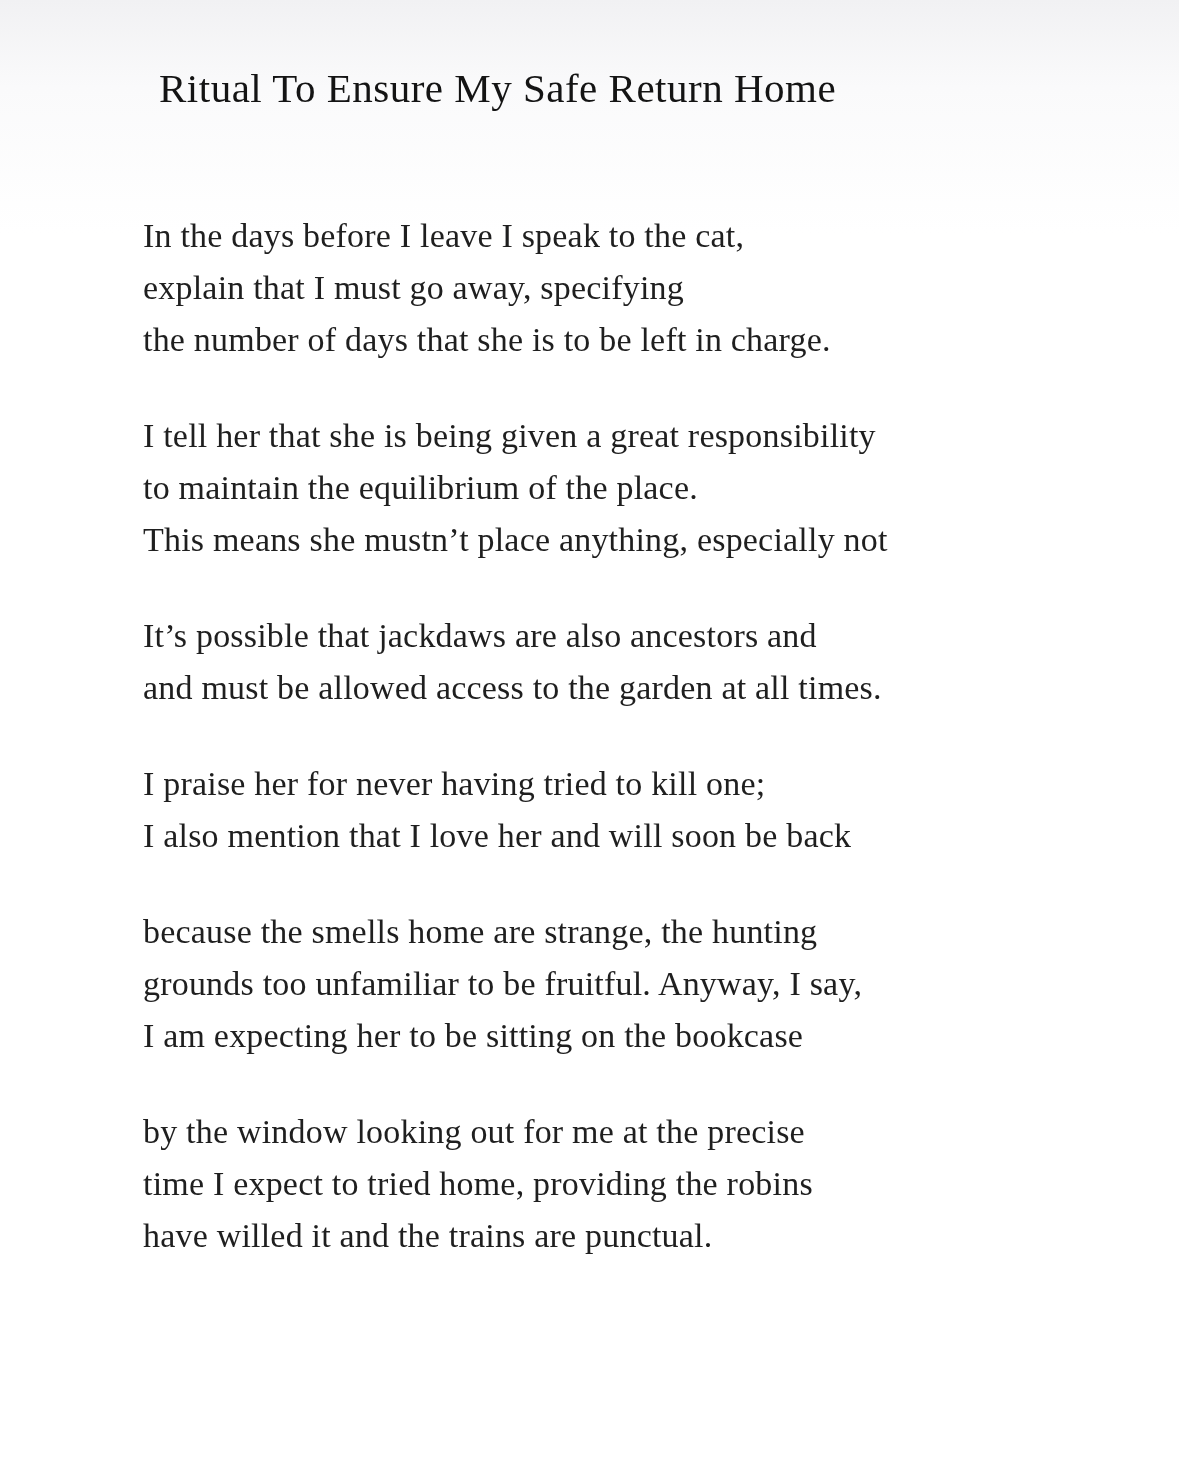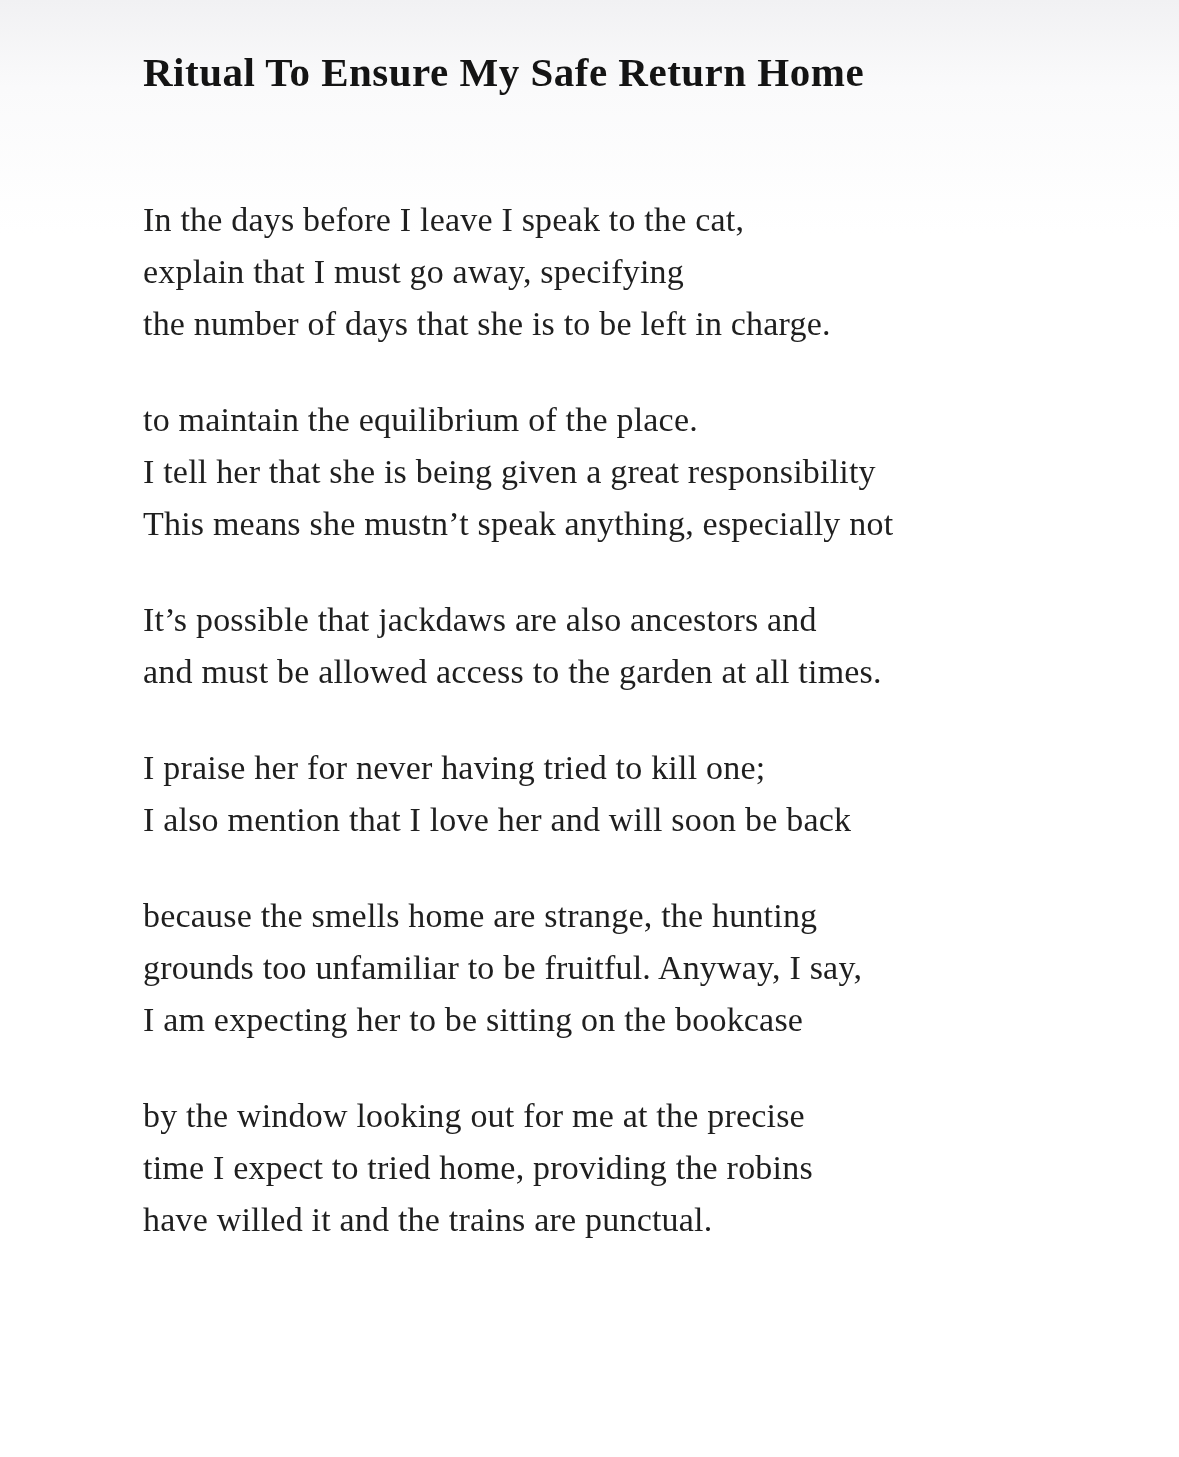--- a/index.html
+++ b/index.html
@@ -12,23 +12,23 @@
     height: 1457px;
     box-sizing: border-box;
     padding: 48px 60px 0 143px;
     background:
       linear-gradient(180deg, #f1f1f3 0%, #fafafb 6%, #ffffff 16%, #ffffff 100%);
     font-family: "Liberation Serif", "DejaVu Serif", serif;
     color: #1c1c1c;
     overflow: hidden;
   }
   .poem-title {
-    margin: 0;
+    margin: 16px;
     font-size: 41px;
-    font-weight: 700;
+    font-weight: 400;
     letter-spacing: 0.5px;
     line-height: 48px;
     color: #141414;
   }
   .poem-body {
     margin-top: 98px;
   }
   .stanza {
     margin: 0 0 44px 0;
   }
@@ -48,23 +48,23 @@
   <h1 class="poem-title">Ritual To Ensure My Safe Return Home</h1>
 
   <div class="poem-body">
     <div class="stanza">
       <p>In the days before I leave I speak to the cat,</p>
       <p>explain that I must go away, specifying</p>
       <p>the number of days that she is to be left in charge.</p>
     </div>
 
     <div class="stanza">
+      <p>I tell her that she is being given a great responsibility</p>
       <p>to maintain the equilibrium of the place.</p>
-      <p>I tell her that she is being given a great responsibility</p>
-      <p>This means she mustn’t speak anything, especially not</p>
+      <p>This means she mustn’t place anything, especially not</p>
     </div>
 
     <div class="stanza">
       <p>It’s possible that jackdaws are also ancestors and</p>
       <p>and must be allowed access to the garden at all times.</p>
     </div>
 
     <div class="stanza">
       <p>I praise her for never having tried to kill one;</p>
       <p>I also mention that I love her and will soon be back</p>

